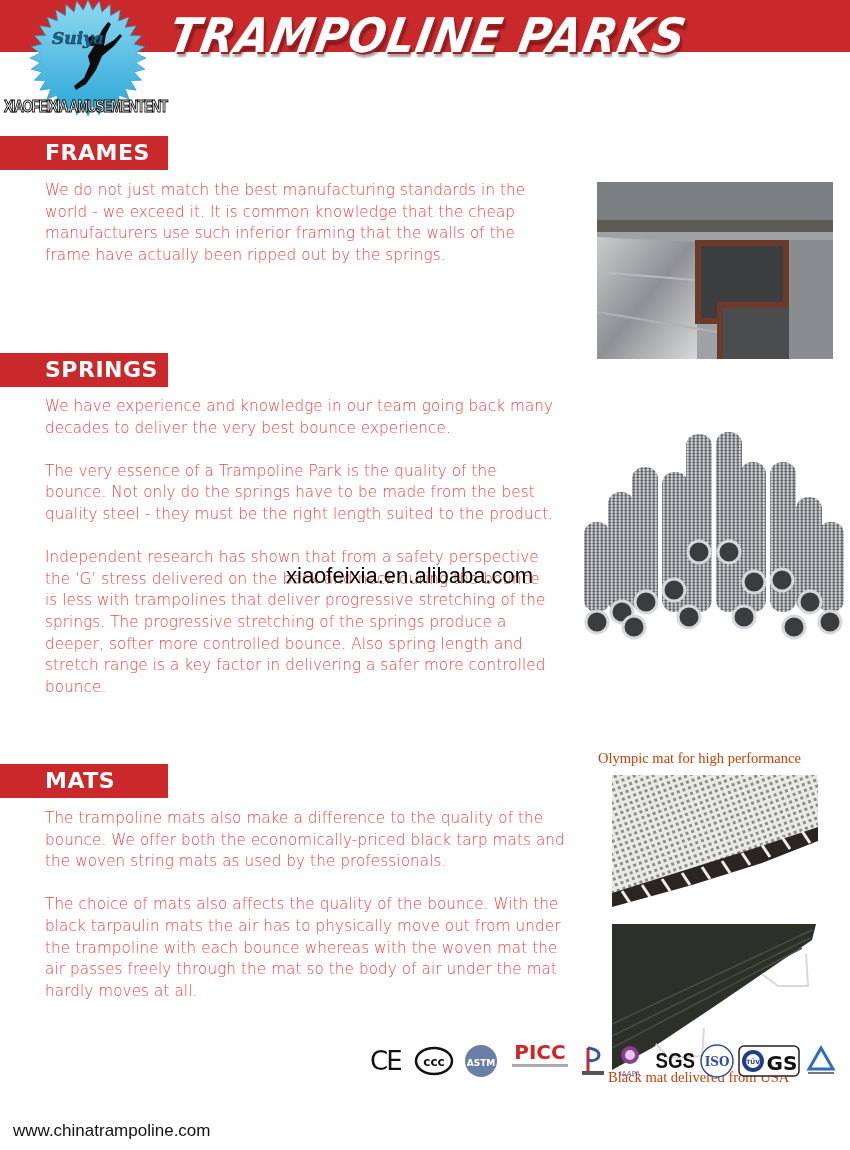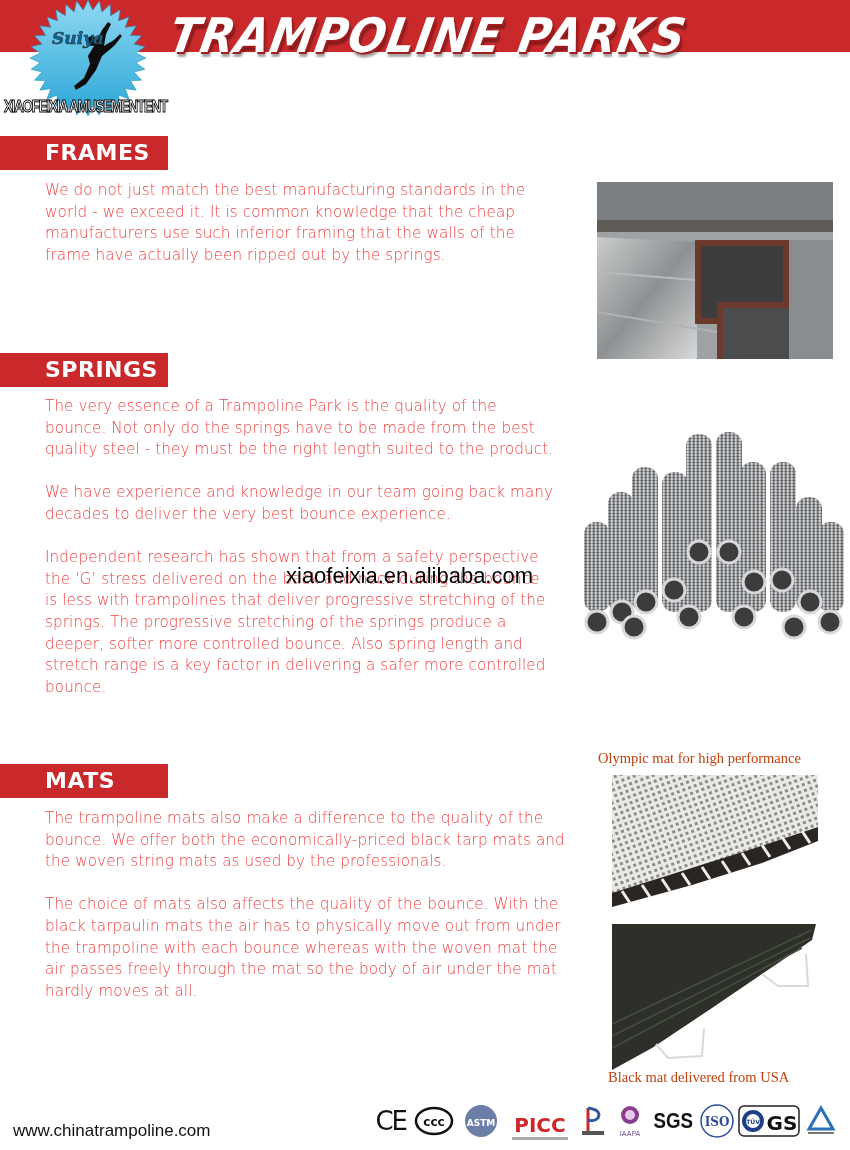--- a/index.html
+++ b/index.html
@@ -58,21 +58,21 @@
     .caption {
       position: absolute; font-family: Liberation Serif, serif; font-size: 14.5px; color: #c2410c;
       white-space: nowrap;
     }
 
     
     .footer-url {
       position: absolute; left: 13px; top: 1121px;
       font-family: "Liberation Sans", sans-serif; font-size: 17px; color: #111;
     }
-    .cert { position: absolute; top: 1102px; height: 38px; display: flex; align-items: center; justify-content: flex-end; }
+    .cert { position: absolute; top: 1042px; height: 38px; display: flex; align-items: center; justify-content: flex-start; }
   </style>
 </head>
 <body>
 
 <div class="header-band"></div>
 <div class="header-title">TRAMPOLINE PARKS</div>
 
 <div class="logo">
   <svg width="140" height="120" viewBox="0 0 140 120">
     <defs>
@@ -116,22 +116,22 @@
     <rect x="192" y="58" width="44" height="119" fill="#8a8d90"></rect>
     <line x1="0" y1="90" x2="98" y2="98" stroke="#b8babb" stroke-width="2"></line>
     <line x1="0" y1="130" x2="120" y2="150" stroke="#b0b2b3" stroke-width="2"></line>
   </svg>
 </div>
 
 <div class="section-band" style="top:353px;">
   <span class="section-label">SPRINGS</span>
 </div>
 <div class="body-text" style="top:396px; width:510px;">
+  <p>We have experience and knowledge in our team going back many decades to deliver the very best bounce experience.</p>
   <p>The very essence of a Trampoline Park is the quality of the bounce. Not only do the springs have to be made from the best quality steel - they must be the right length suited to the product.</p>
-  <p>We have experience and knowledge in our team going back many decades to deliver the very best bounce experience.</p>
   <p>Independent research has shown that from a safety perspective the ‘G’ stress delivered on the back and neck during the bounce is less with trampolines that deliver progressive stretching of the springs. The progressive stretching of the springs produce a deeper, softer more controlled bounce.  Also spring length and stretch range is a key factor in delivering a safer more controlled bounce.</p>
 </div>
 
 <div class="watermark">xiaofeixia.en.alibaba.com</div>
 
 <div class="img" style="left:574px; top:412px; width:272px; height:238px;">
   <svg id="springs-svg" width="272" height="238" viewBox="0 0 272 238">
       <defs>
         <linearGradient id="coil" x1="0" y1="0" x2="1" y2="0">
           <stop offset="0" stop-color="#6d7073"></stop>

